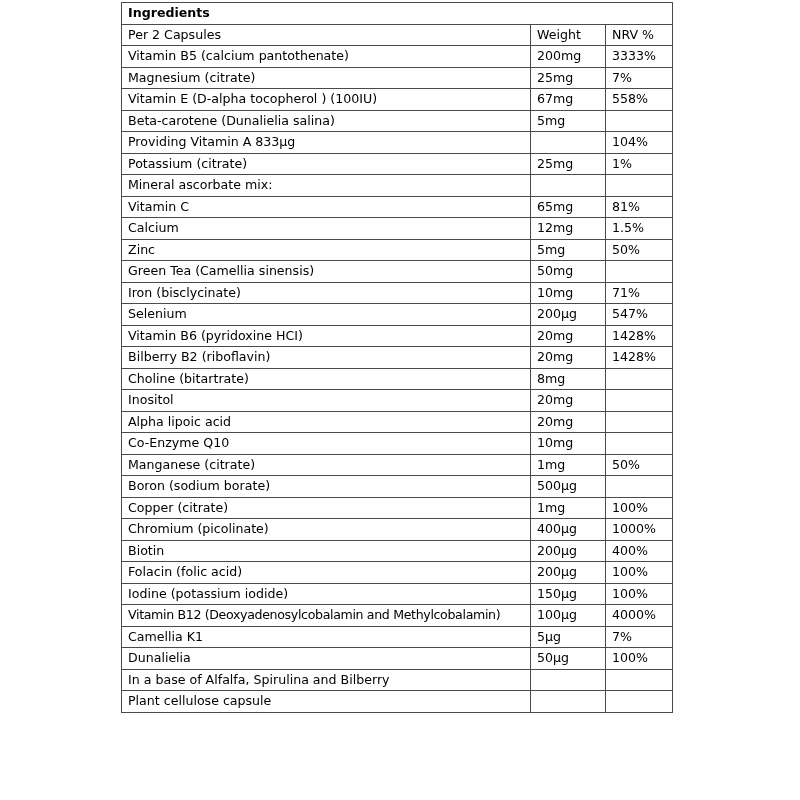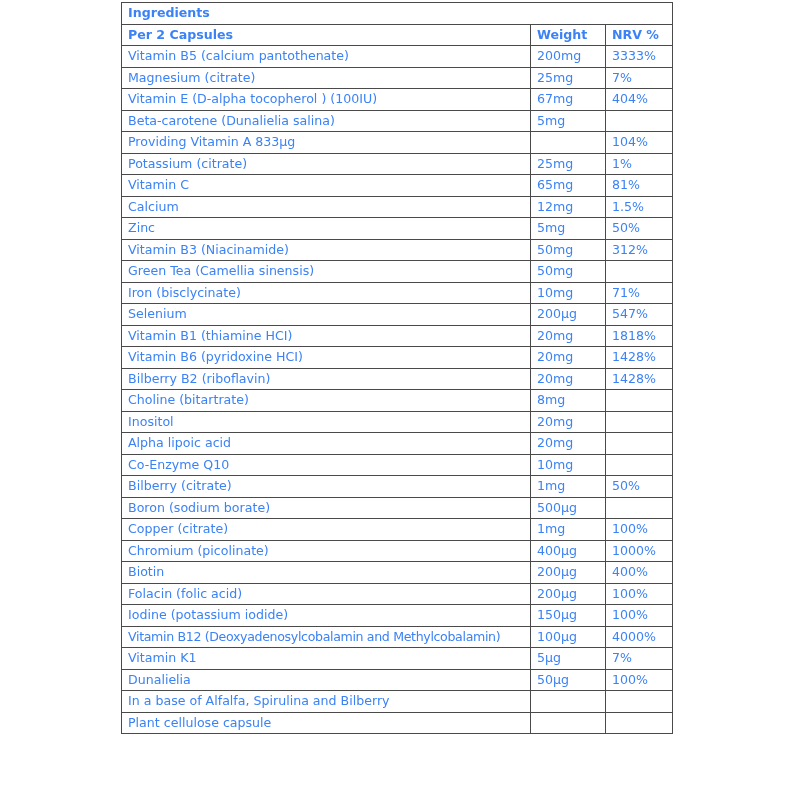--- a/index.html
+++ b/index.html
@@ -5,33 +5,33 @@
   html, body { margin: 0; padding: 0; background: #ffffff; }
   body { width: 800px; height: 800px; position: relative; overflow: hidden; }
   table.ing {
     position: absolute;
     left: 121px; top: 2px;
     width: 551px;
     border-collapse: collapse;
     table-layout: fixed;
     font-family: "DejaVu Sans", sans-serif;
     font-size: 12.6px;
-    color: #3b82f6;
+    color: #000000;
   }
   table.ing td {
     border: 1px solid #4a4a4a;
     height: 20.5px;
     padding: 0 0 0 6px;
     white-space: nowrap;
     overflow: hidden;
     vertical-align: middle;
     line-height: 20px;
   }
   table.ing td.title { font-weight: bold; }
-  table.ing tr.hdr td { font-weight: bold; }
+  table.ing tr.hdr td { font-weight: normal; }
   col.c1 { width: 409px; }
   col.c2 { width: 75px; }
   col.c3 { width: 67px; }
   .b12 { letter-spacing: -0.35px; margin-top: 44px; }
 </style>
 </head>
 <body>
 
 <table class="ing">
   <colgroup>
@@ -54,78 +54,73 @@
         <td>3333%</td>
       </tr>
       <tr>
         <td>Magnesium (citrate)</td>
         <td>25mg</td>
         <td>7%</td>
       </tr>
       <tr>
         <td>Vitamin E (D-alpha tocopherol ) (100IU)</td>
         <td>67mg</td>
-        <td>404%</td>
+        <td>558%</td>
       </tr>
       <tr>
         <td>Beta-carotene (Dunalielia salina)</td>
         <td>5mg</td>
         <td></td>
       </tr>
       <tr>
         <td>Providing Vitamin A 833µg</td>
         <td></td>
         <td>104%</td>
       </tr>
       <tr>
         <td>Potassium (citrate)</td>
         <td>25mg</td>
         <td>1%</td>
       </tr>
       <tr>
+        <td>Mineral ascorbate mix:</td>
+        <td></td>
+        <td></td>
+      </tr>
+      <tr>
         <td>Vitamin C</td>
         <td>65mg</td>
         <td>81%</td>
       </tr>
       <tr>
         <td>Calcium</td>
         <td>12mg</td>
         <td>1.5%</td>
       </tr>
       <tr>
         <td>Zinc</td>
         <td>5mg</td>
         <td>50%</td>
       </tr>
       <tr>
-        <td>Vitamin B3 (Niacinamide)</td>
-        <td>50mg</td>
-        <td>312%</td>
-      </tr>
-      <tr>
         <td>Green Tea (Camellia sinensis)</td>
         <td>50mg</td>
         <td></td>
       </tr>
       <tr>
         <td>Iron (bisclycinate)</td>
         <td>10mg</td>
         <td>71%</td>
       </tr>
       <tr>
         <td>Selenium</td>
         <td>200µg</td>
         <td>547%</td>
       </tr>
       <tr>
-        <td>Vitamin B1 (thiamine HCI)</td>
-        <td>20mg</td>
-        <td>1818%</td>
-      </tr>
-      <tr>
         <td>Vitamin B6 (pyridoxine HCI)</td>
         <td>20mg</td>
         <td>1428%</td>
       </tr>
       <tr>
         <td>Bilberry B2 (riboflavin)</td>
         <td>20mg</td>
         <td>1428%</td>
       </tr>
       <tr>
@@ -142,21 +137,21 @@
         <td>Alpha lipoic acid</td>
         <td>20mg</td>
         <td></td>
       </tr>
       <tr>
         <td>Co-Enzyme Q10</td>
         <td>10mg</td>
         <td></td>
       </tr>
       <tr>
-        <td>Bilberry (citrate)</td>
+        <td>Manganese (citrate)</td>
         <td>1mg</td>
         <td>50%</td>
       </tr>
       <tr>
         <td>Boron (sodium borate)</td>
         <td>500µg</td>
         <td></td>
       </tr>
       <tr>
         <td>Copper (citrate)</td>
@@ -182,21 +177,21 @@
         <td>Iodine (potassium iodide)</td>
         <td>150µg</td>
         <td>100%</td>
       </tr>
       <tr>
         <td class="b12">Vitamin B12 (Deoxyadenosylcobalamin and Methylcobalamin)</td>
         <td>100µg</td>
         <td>4000%</td>
       </tr>
       <tr>
-        <td>Vitamin K1</td>
+        <td>Camellia K1</td>
         <td>5µg</td>
         <td>7%</td>
       </tr>
       <tr>
         <td>Dunalielia</td>
         <td>50µg</td>
         <td>100%</td>
       </tr>
       <tr>
         <td>In a base of Alfalfa, Spirulina and Bilberry</td>

